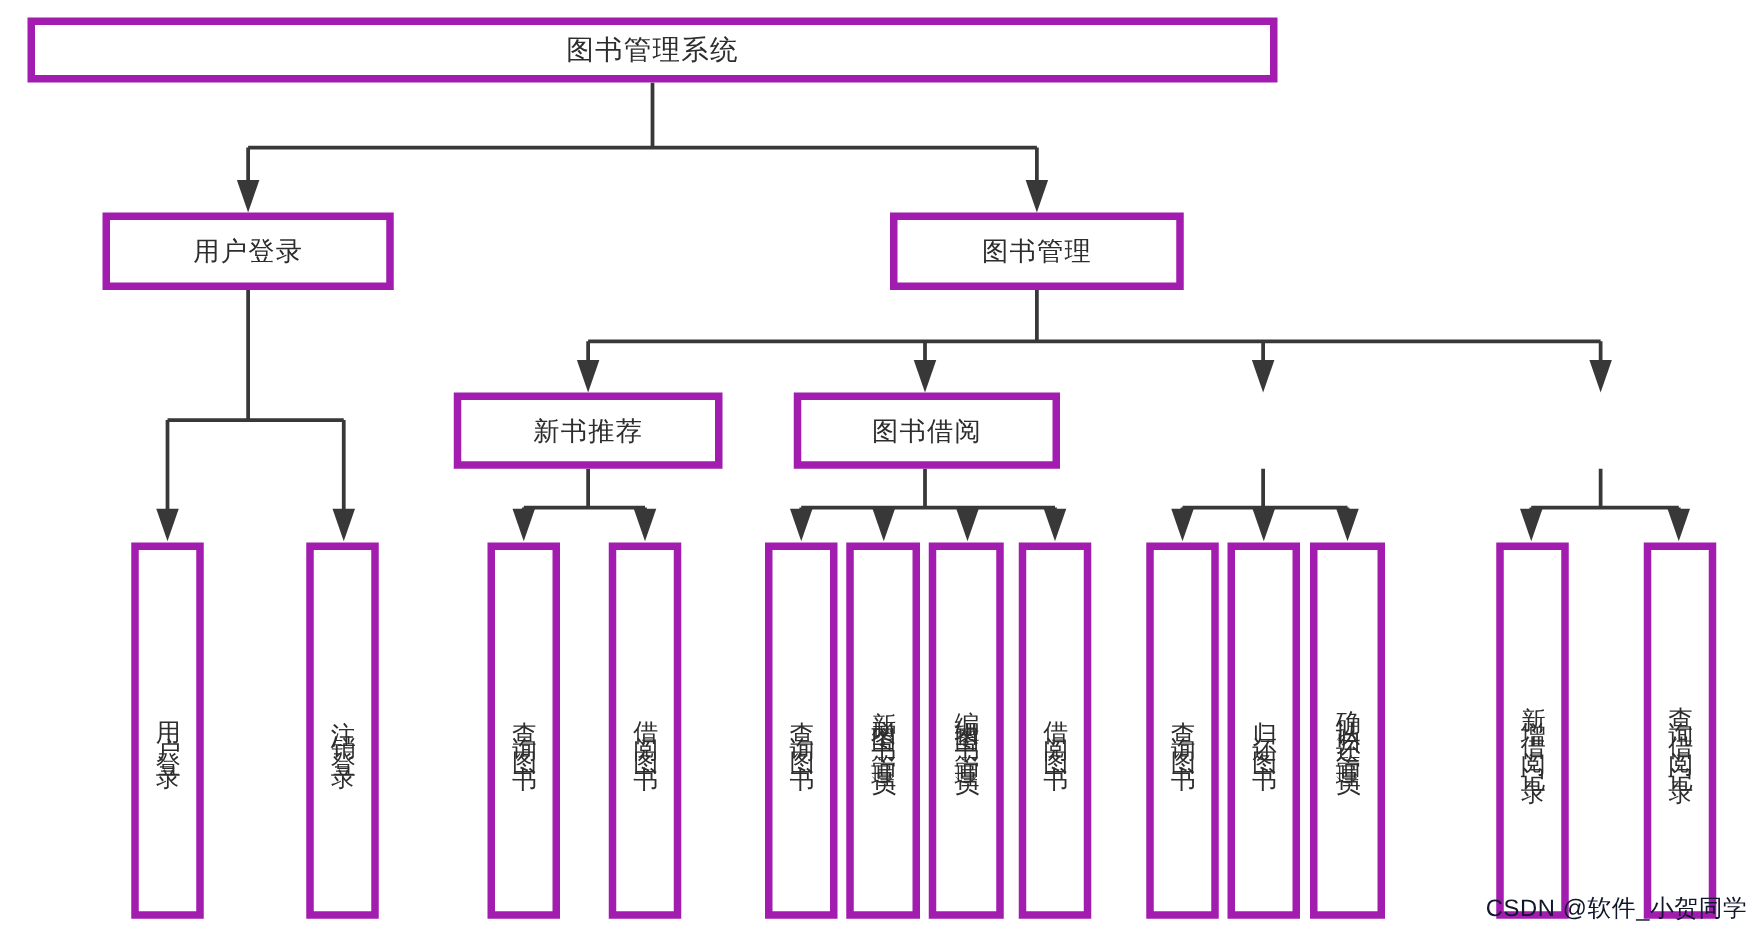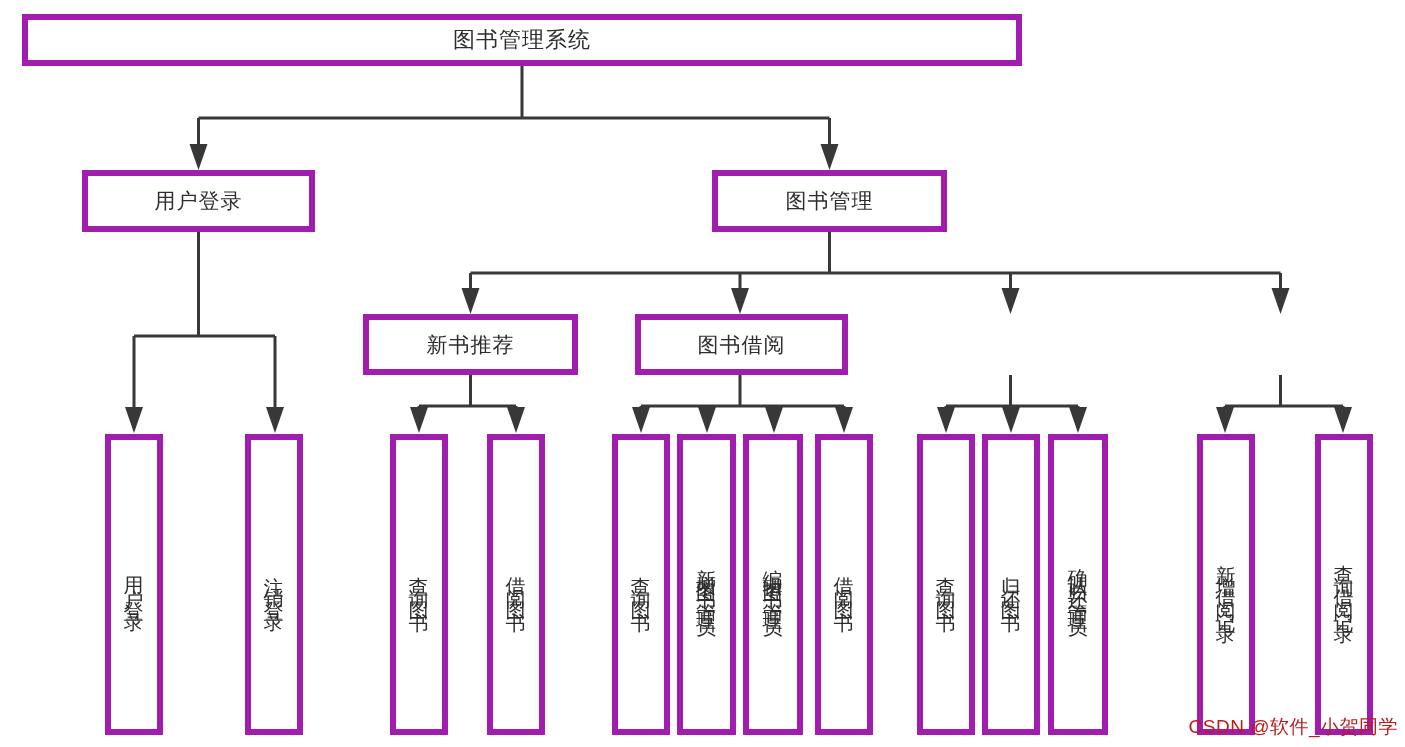--- a/index.html
+++ b/index.html
@@ -42,21 +42,21 @@
     letter-spacing: 12px;
     color: #2d2d2d;
     line-height: 1;
   }
   .vlabel.long { letter-spacing: 7px; }
   #watermark {
     position: absolute;
     right: 7px;
     top: 714px;
     font-size: 19px;
-    color: #b91c1c;
+    color: #0f172a;
     z-index: 10;
     white-space: nowrap;
     letter-spacing: 0.5px;
   }
 </style>
 </head>
 <body>
 
 <div id="canvas">
 

